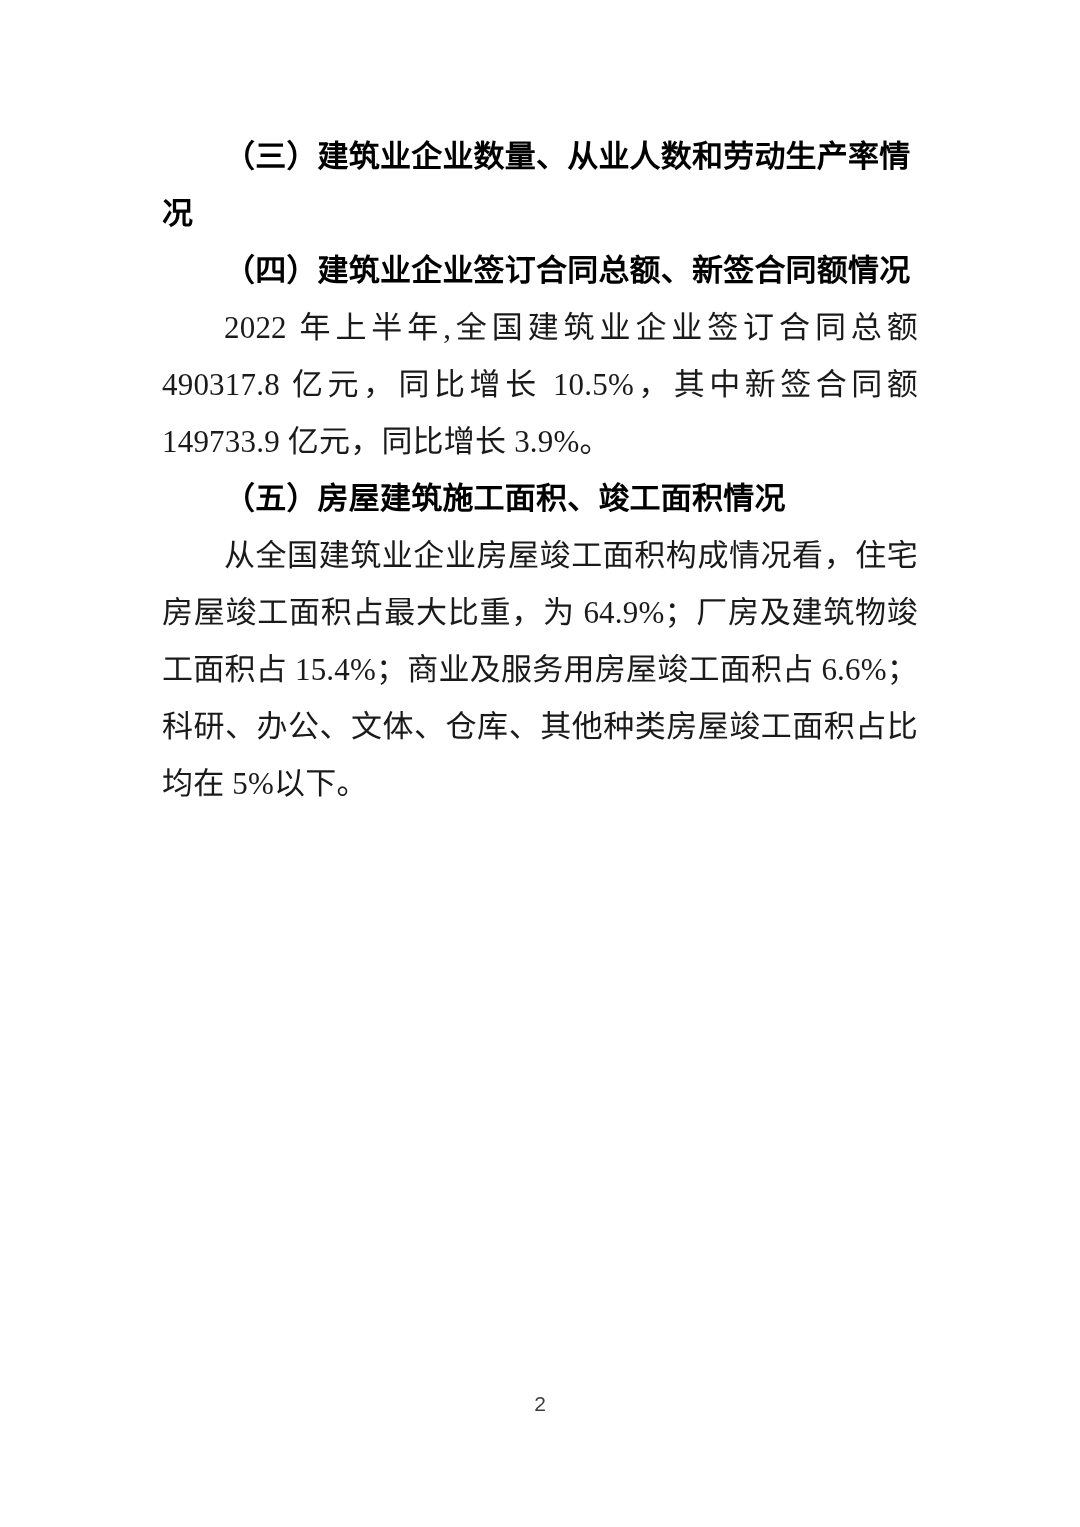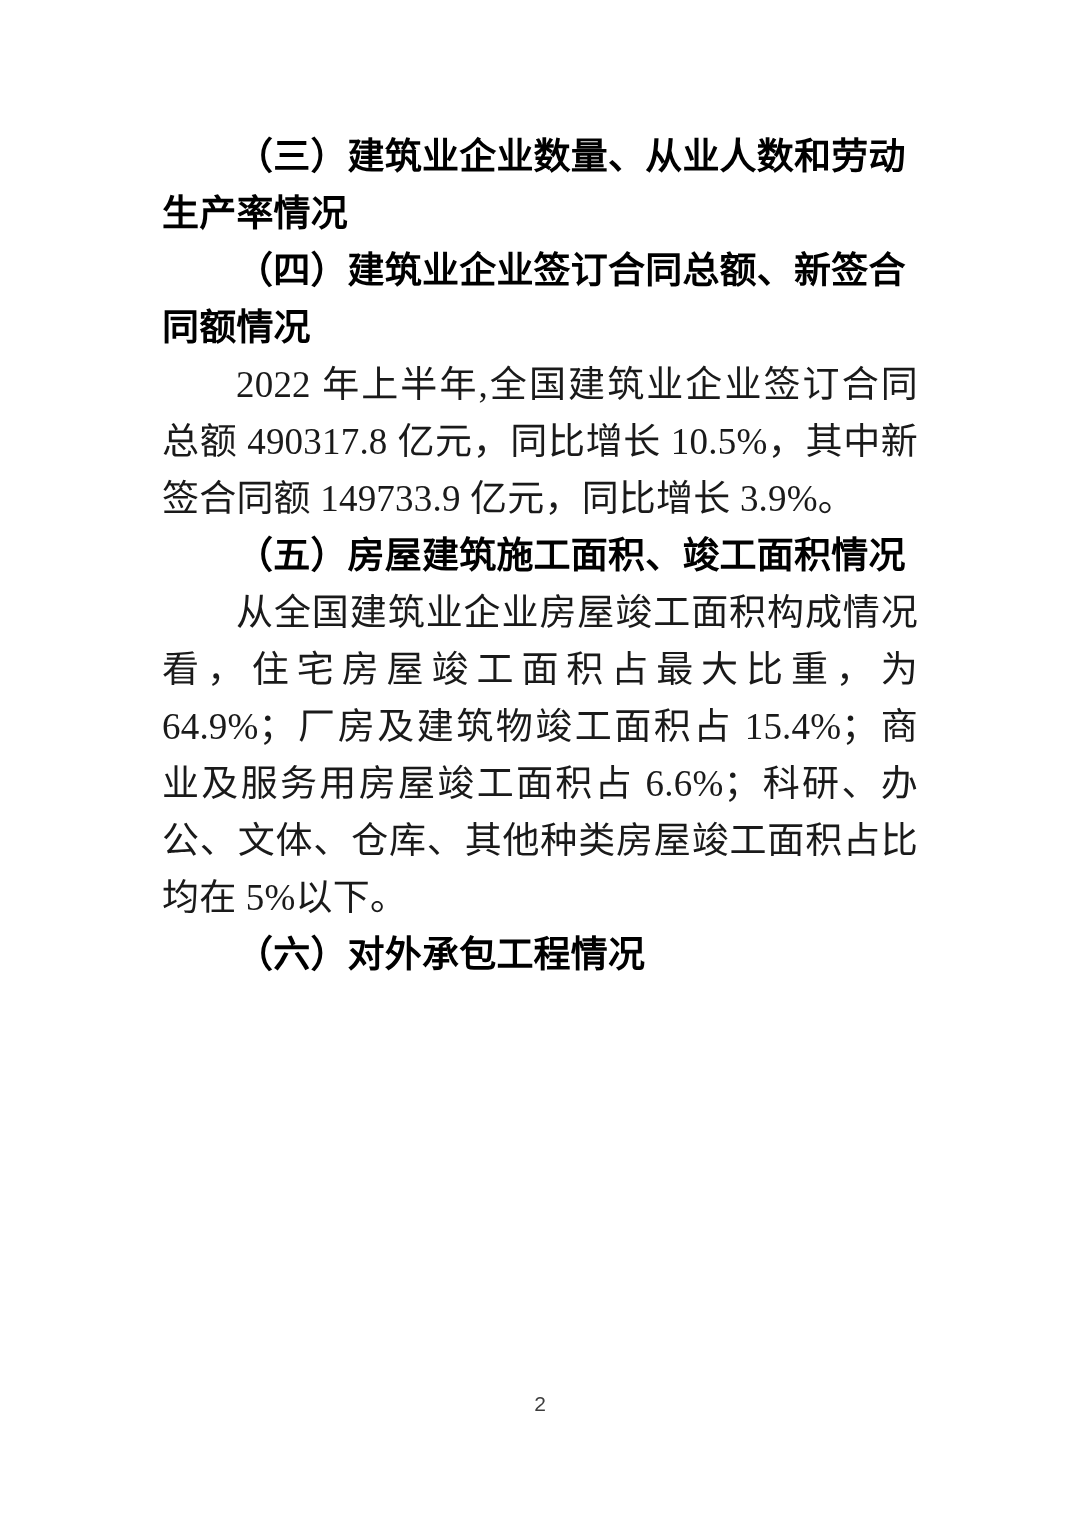--- a/index.html
+++ b/index.html
@@ -13,21 +13,21 @@
     height: 1527px;
     background: #ffffff;
     overflow: hidden;
     font-family: "Liberation Serif", "DejaVu Serif", serif;
   }
   .doc-body {
     position: absolute;
     left: 162px;
     top: 128px;
     width: 756px;
-    font-size: 37px;
+    font-size: 31px;
     line-height: 57px;
     color: #1a1a1a;
     text-align: justify;
     letter-spacing: 0.2px;
   }
   .doc-body .heading {
     font-weight: 700;
     color: #000000;
     text-indent: 2em;
     text-align: left;
@@ -50,16 +50,15 @@
 </head>
 <body>
 
 <div class="page">
   <div class="doc-body" id="doc-body">
       <div class="heading">（三）建筑业企业数量、从业人数和劳动生产率情况</div>
       <div class="heading">（四）建筑业企业签订合同总额、新签合同额情况</div>
       <div class="paragraph">2022 年上半年,全国建筑业企业签订合同总额 490317.8 亿元，同比增长 10.5%，其中新签合同额 149733.9 亿元，同比增长 3.9%。</div>
       <div class="heading">（五）房屋建筑施工面积、竣工面积情况</div>
       <div class="paragraph">从全国建筑业企业房屋竣工面积构成情况看，住宅房屋竣工面积占最大比重，为 64.9%；厂房及建筑物竣工面积占 15.4%；商业及服务用房屋竣工面积占 6.6%；科研、办公、文体、仓库、其他种类房屋竣工面积占比均在 5%以下。</div>
-      <div class="heading">（六）对外承包工程情况</div>
     </div>
   <div class="page-number">2</div>
 </div>
 
 </body></html>

